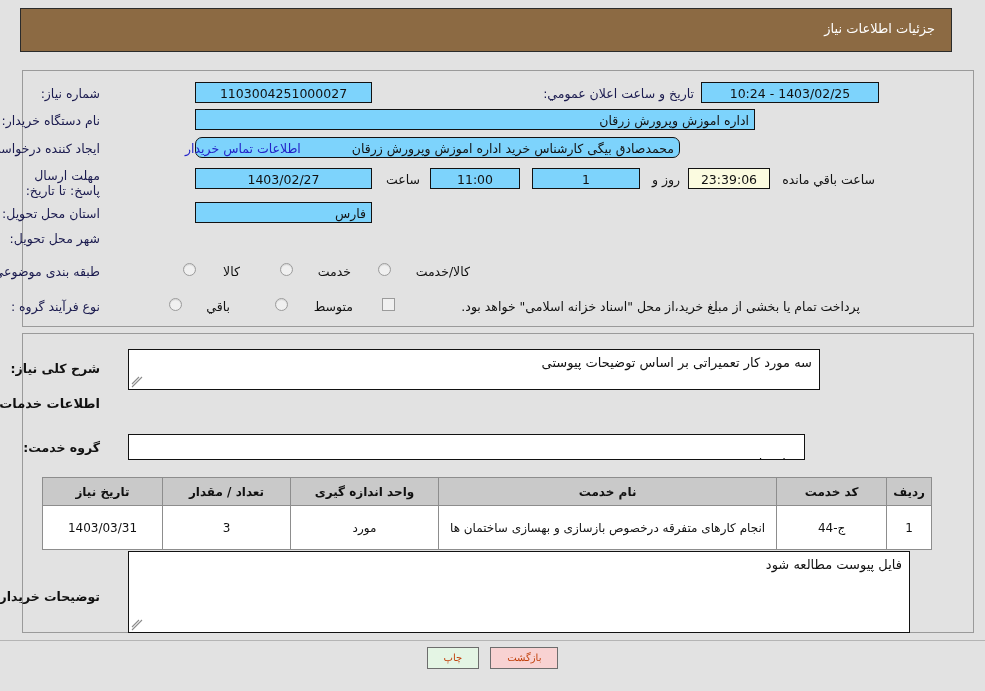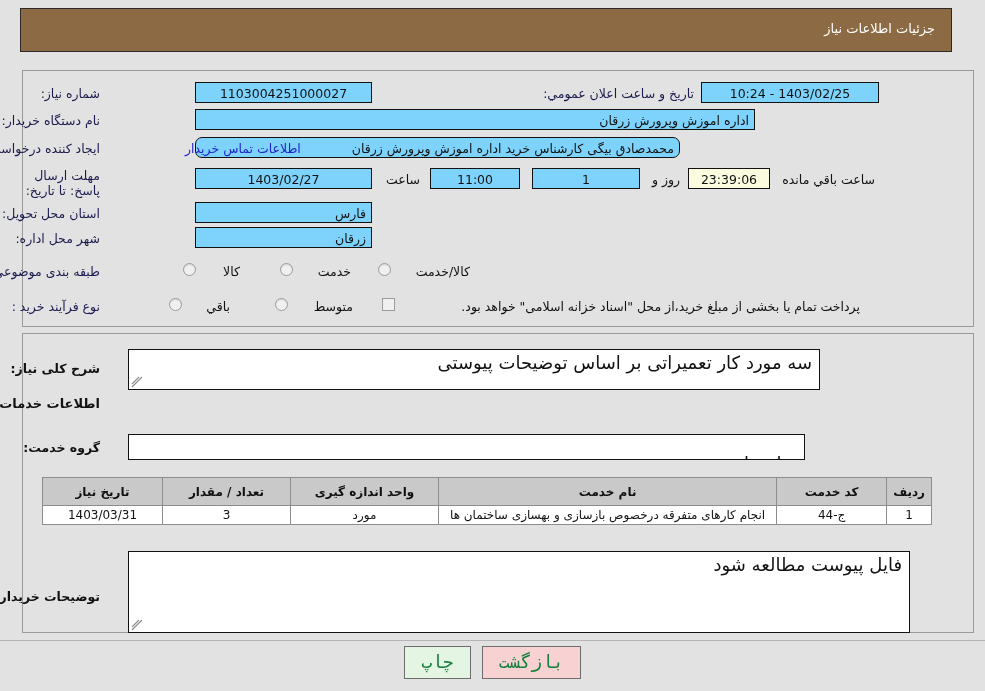--- a/index.html
+++ b/index.html
@@ -123,21 +123,21 @@
     background: #f0f0f0;
     border: 1px solid #9b9b9b;
     z-index: 12;
   }
 
   
   .ta {
     position: absolute;
     background: #ffffff;
     border: 1px solid #121212;
-    font-size: 18px;
+    font-size: 13px;
     color: #111;
     padding: 4px 7px;
     line-height: 18px;
     text-align: right;
     overflow: hidden;
     z-index: 12;
   }
   .ta .grip {
     position: absolute;
     left: 2px; bottom: 1px;
@@ -161,43 +161,43 @@
     font-weight: 700;
     height: 28px;
     padding: 2px 6px;
     text-align: center;
     white-space: nowrap;
   }
   #tbl td {
     background: #ffffff;
     border: 1px solid #8d8d8d;
     color: #111;
-    height: 19px;
+    height: 44px;
     padding: 2px 6px;
     text-align: center;
     white-space: nowrap;
   }
 
   
   #btnbar {
     position: absolute;
     left: 0; top: 646px;
     width: 985px;
     text-align: center;
     z-index: 14;
   }
   .btn {
     display: inline-block;
     border: 1px solid #6d6d6d;
-    font-size: 18px;
-    color: #15803d;
+    font-size: 10px;
+    color: #c2410c;
     padding: 4px 16px 5px 16px;
     margin: 0 3px;
     cursor: pointer;
-    font-family: Liberation Mono, monospace;
+    font-family: Liberation Serif, serif;
   }
   .btn.print  { background: #e4f5e4; }
   .btn.back   { background: #f8d2d2; }
 
   .hr {
     position: absolute;
     left: 0; width: 985px;
     height: 0;
     border-top: 1px solid #b4b4b4;
     z-index: 9;
@@ -240,35 +240,34 @@
   <div class="lbl plain" style="right:565px; top:172px;">ساعت</div>
   <div class="fld center" style="right:465px; top:168px; width:90px;">11:00</div>
   <div class="fld center" style="right:345px; top:168px; width:108px;">1</div>
   <div class="lbl plain" style="right:305px; top:172px;">روز و</div>
   <div class="fld center yellow" style="right:215px; top:168px; width:82px;">23:39:06</div>
   <div class="lbl plain" style="right:110px; top:172px;">ساعت باقي مانده</div>
 
   <div class="lbl" style="right:885px; top:206px;">استان محل تحویل:</div>
   <div class="fld right" style="right:613px; top:202px; width:177px;">فارس</div>
 
-  <div class="lbl" style="right:885px; top:231px;">شهر محل اداره:</div>
-  <div class="fld right" style="right:613px; top:227px; width:177px;">زرقان</div>
+  <div class="lbl" style="right:885px; top:231px;">شهر محل تحویل:</div>
 
   <div class="lbl" style="right:885px; top:264px;">طبقه بندی موضوعی:</div>
 
   <div class="radio" style="right:789px; top:263px;"></div>
   <div class="lbl plain" style="right:745px; top:264px;">کالا</div>
 
   <div class="radio" style="right:692px; top:263px;"></div>
   <div class="lbl plain" style="right:634px; top:264px;">خدمت</div>
 
   <div class="radio" style="right:594px; top:263px;"></div>
   <div class="lbl plain" style="right:515px; top:264px;">کالا/خدمت</div>
 
-  <div class="lbl" style="right:885px; top:299px;">نوع فرآیند خرید :</div>
+  <div class="lbl" style="right:885px; top:299px;">نوع فرآیند گروه :</div>
 
   <div class="radio" style="right:803px; top:298px;"></div>
   <div class="lbl plain" style="right:755px; top:299px;">باقي</div>
 
   <div class="radio" style="right:697px; top:298px;"></div>
   <div class="lbl plain" style="right:632px; top:299px;">متوسط</div>
 
   <div class="chk" style="right:590px; top:298px;"></div>
   <div class="lbl plain" style="right:125px; top:299px;">پرداخت تمام یا بخشی از مبلغ خرید،از محل "اسناد خزانه اسلامی" خواهد بود.</div>
 

